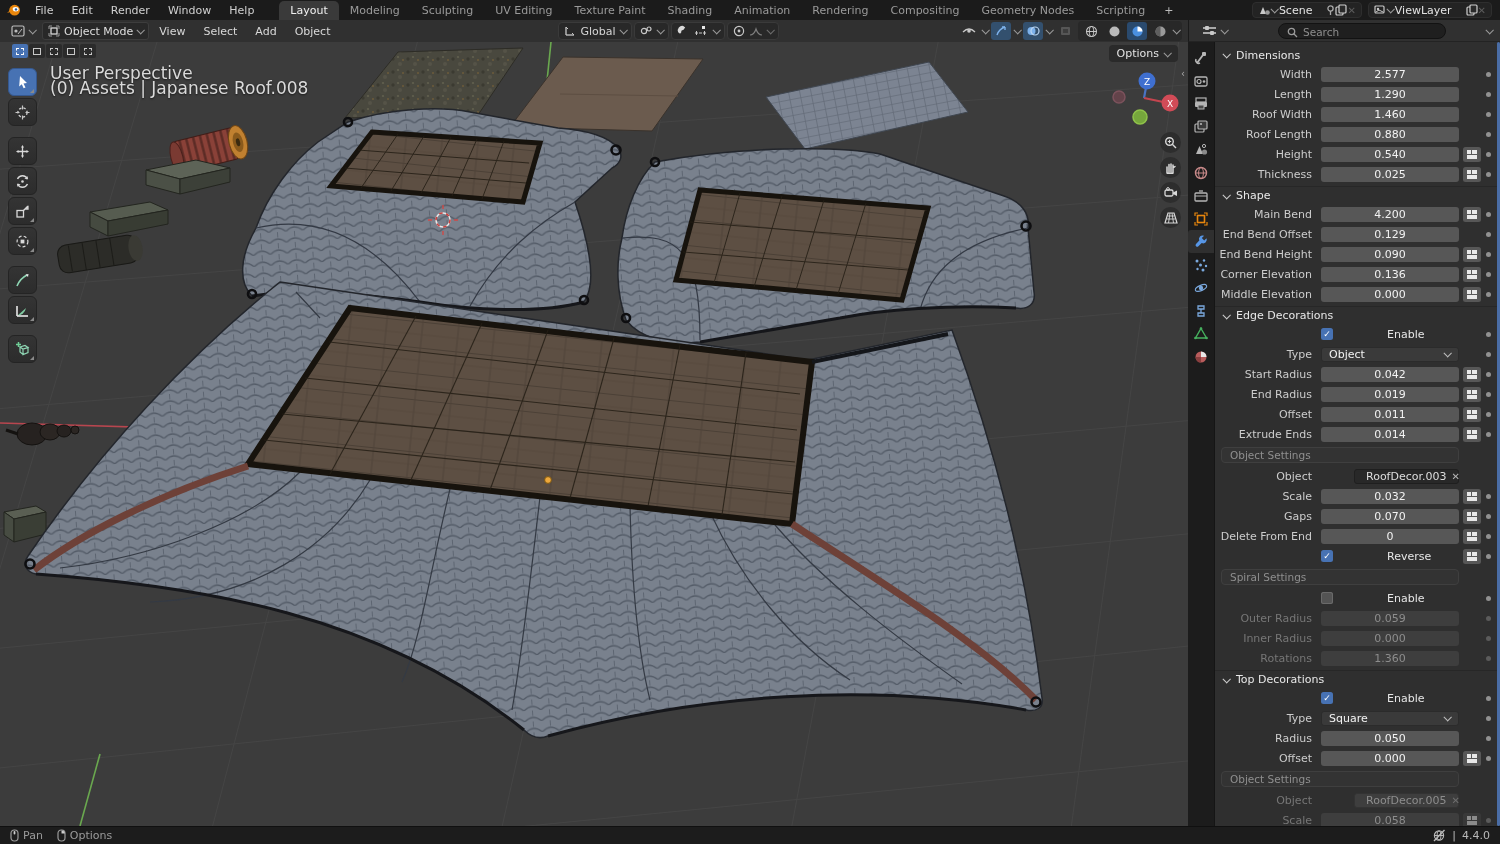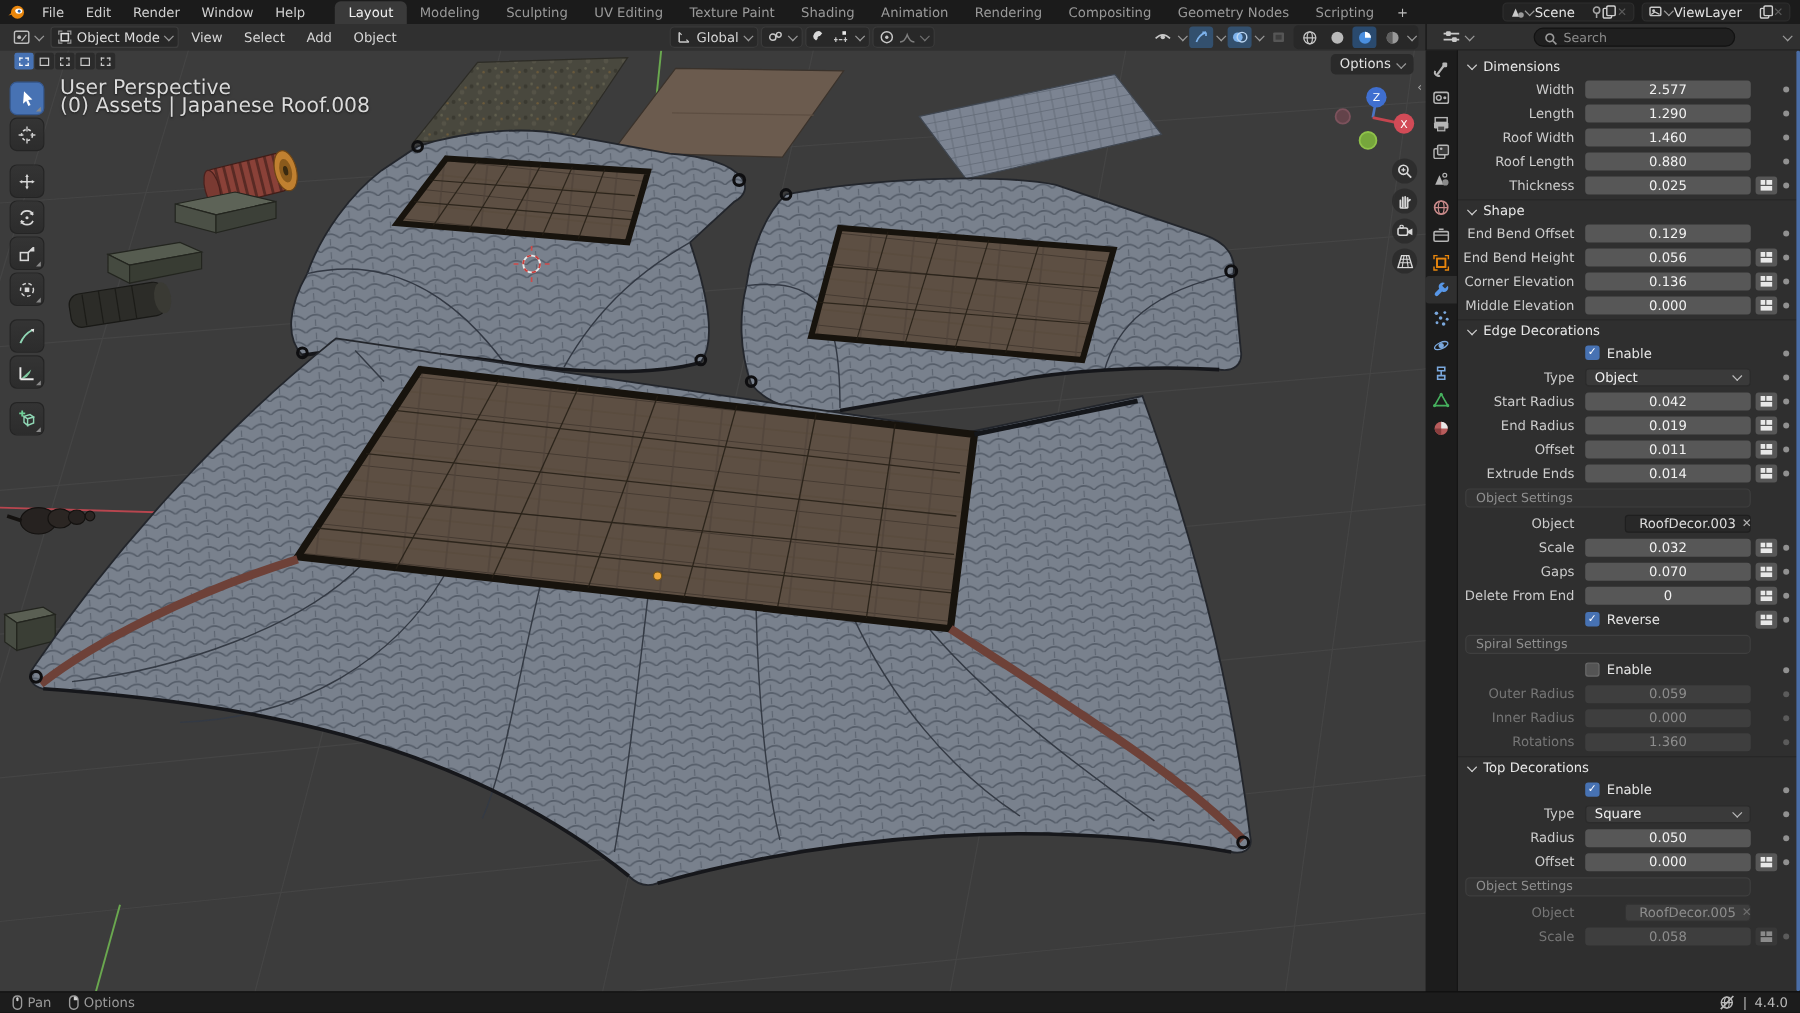--- a/index.html
+++ b/index.html
@@ -72,21 +72,21 @@
   .pfield.dropdown .chev{position:absolute;right:8px;border-color:#bdbdbd;}
   .pfield.objfield{background:#282828;border:1px solid #1f1f1f;justify-content:flex-start;gap:5px;padding:0 6px;color:#dedede;margin-left:33px;}
   .objx{margin-left:auto;color:#b5b5b5;font-size:10px;}
   .slot-attr{width:22px;flex:none;display:flex;justify-content:flex-end;}
   .attr-btn{width:18px;height:15px;background:#575757;border-radius:2.5px;display:flex;align-items:center;justify-content:center;}
   .slot-dot{width:15px;flex:none;display:flex;justify-content:center;}
   .dot{width:5px;height:5px;border-radius:50%;background:#919191;}
   .cbwrap{flex:1;display:flex;align-items:center;gap:6px;min-width:0;}
   .cb{width:12px;height:12px;border-radius:2.5px;background:#4772b3;display:flex;align-items:center;justify-content:center;color:#fff;font-size:9px;flex:none;}
   .cb.off{background:#545454;box-shadow:inset 0 0 0 1px #6a6a6a;}
-  .cblabel{color:#e6e6e6;}
+  .cblabel{color:#e6e6e6;margin-left:48px;}
   .psublabel{height:16px;line-height:15px;margin:3px 41px 3px 6px;border:1px solid #3f3f3f;background:#333333;border-radius:4px;color:#8f8f8f;padding-left:8px;font-size:10.5px;}
   .dis .plabel{color:#767676;}
   .dis .pfield{background:#3e3e3e;color:#8d8d8d;border-color:#333;}
   .dis .dot{background:#5b5b5b;}
   .dis .attr-btn{background:#3e3e3e;opacity:.65;}
 
   
   .statusbar{height:18px;background:#1c1c1c;border-top:1px solid #101010;display:flex;align-items:center;padding:0 10px;gap:14px;color:#9a9a9a;flex:none;}
   .sb-item{display:flex;align-items:center;gap:4px;}
   .sb-right{margin-left:auto;display:flex;align-items:center;gap:6px;color:#b9b9b9;}
@@ -768,20 +768,38 @@
           <span class="plabel">Roof Length</span>
           <span class="pfield">
               <span>0.880</span>
             </span>
           <span class="slot-attr"></span>
           <span class="slot-dot">
               <span class="dot"></span>
             </span>
         </div>
         <div class="prow">
+          <span class="plabel">Height</span>
+          <span class="pfield">
+              <span>0.540</span>
+            </span>
+          <span class="slot-attr">
+              <span class="attr-btn">
+                <svg width="10" height="9" viewBox="0 0 10 9">
+                  <rect x="0" y="0" width="4" height="4" fill="#e8e8e8"></rect>
+                  <rect x="5" y="0" width="5" height="4" fill="#e8e8e8"></rect>
+                  <rect x="0" y="5" width="10" height="4" fill="#e8e8e8"></rect>
+                </svg>
+              </span>
+            </span>
+          <span class="slot-dot">
+              <span class="dot"></span>
+            </span>
+        </div>
+        <div class="prow">
           <span class="plabel">Thickness</span>
           <span class="pfield">
               <span>0.025</span>
             </span>
           <span class="slot-attr">
               <span class="attr-btn">
                 <svg width="10" height="9" viewBox="0 0 10 9">
                   <rect x="0" y="0" width="4" height="4" fill="#e8e8e8"></rect>
                   <rect x="5" y="0" width="5" height="4" fill="#e8e8e8"></rect>
                   <rect x="0" y="5" width="10" height="4" fill="#e8e8e8"></rect>
@@ -791,33 +809,51 @@
           <span class="slot-dot">
               <span class="dot"></span>
             </span>
         </div>
 
         <div class="psection">
           <span class="chev"></span>
           <span>Shape</span>
         </div>
         <div class="prow">
+          <span class="plabel">Main Bend</span>
+          <span class="pfield">
+              <span>4.200</span>
+            </span>
+          <span class="slot-attr">
+              <span class="attr-btn">
+                <svg width="10" height="9" viewBox="0 0 10 9">
+                  <rect x="0" y="0" width="4" height="4" fill="#e8e8e8"></rect>
+                  <rect x="5" y="0" width="5" height="4" fill="#e8e8e8"></rect>
+                  <rect x="0" y="5" width="10" height="4" fill="#e8e8e8"></rect>
+                </svg>
+              </span>
+            </span>
+          <span class="slot-dot">
+              <span class="dot"></span>
+            </span>
+        </div>
+        <div class="prow">
           <span class="plabel">End Bend Offset</span>
           <span class="pfield">
               <span>0.129</span>
             </span>
           <span class="slot-attr"></span>
           <span class="slot-dot">
               <span class="dot"></span>
             </span>
         </div>
         <div class="prow">
           <span class="plabel">End Bend Height</span>
           <span class="pfield">
-              <span>0.056</span>
+              <span>0.090</span>
             </span>
           <span class="slot-attr">
               <span class="attr-btn">
                 <svg width="10" height="9" viewBox="0 0 10 9">
                   <rect x="0" y="0" width="4" height="4" fill="#e8e8e8"></rect>
                   <rect x="5" y="0" width="5" height="4" fill="#e8e8e8"></rect>
                   <rect x="0" y="5" width="10" height="4" fill="#e8e8e8"></rect>
                 </svg>
               </span>
             </span>

